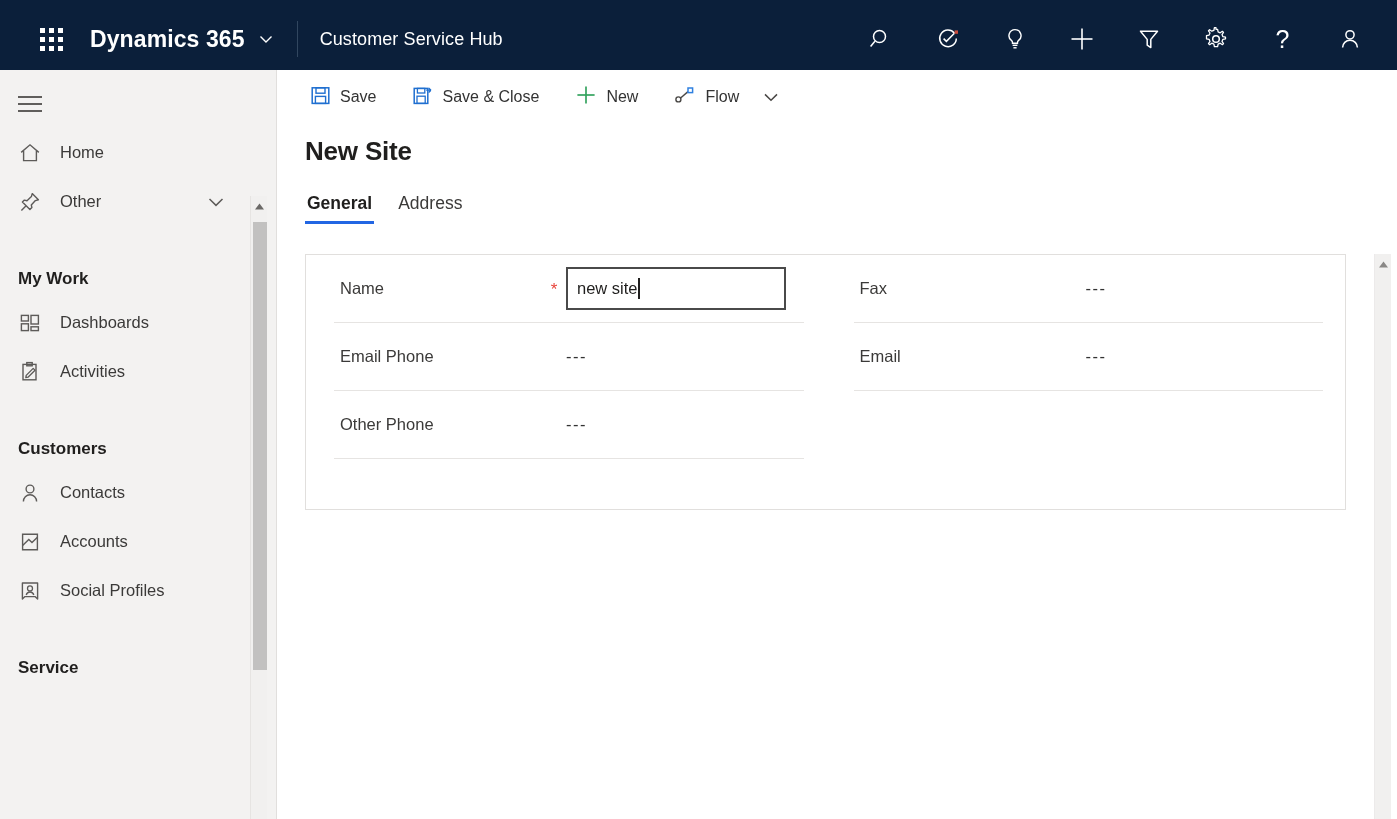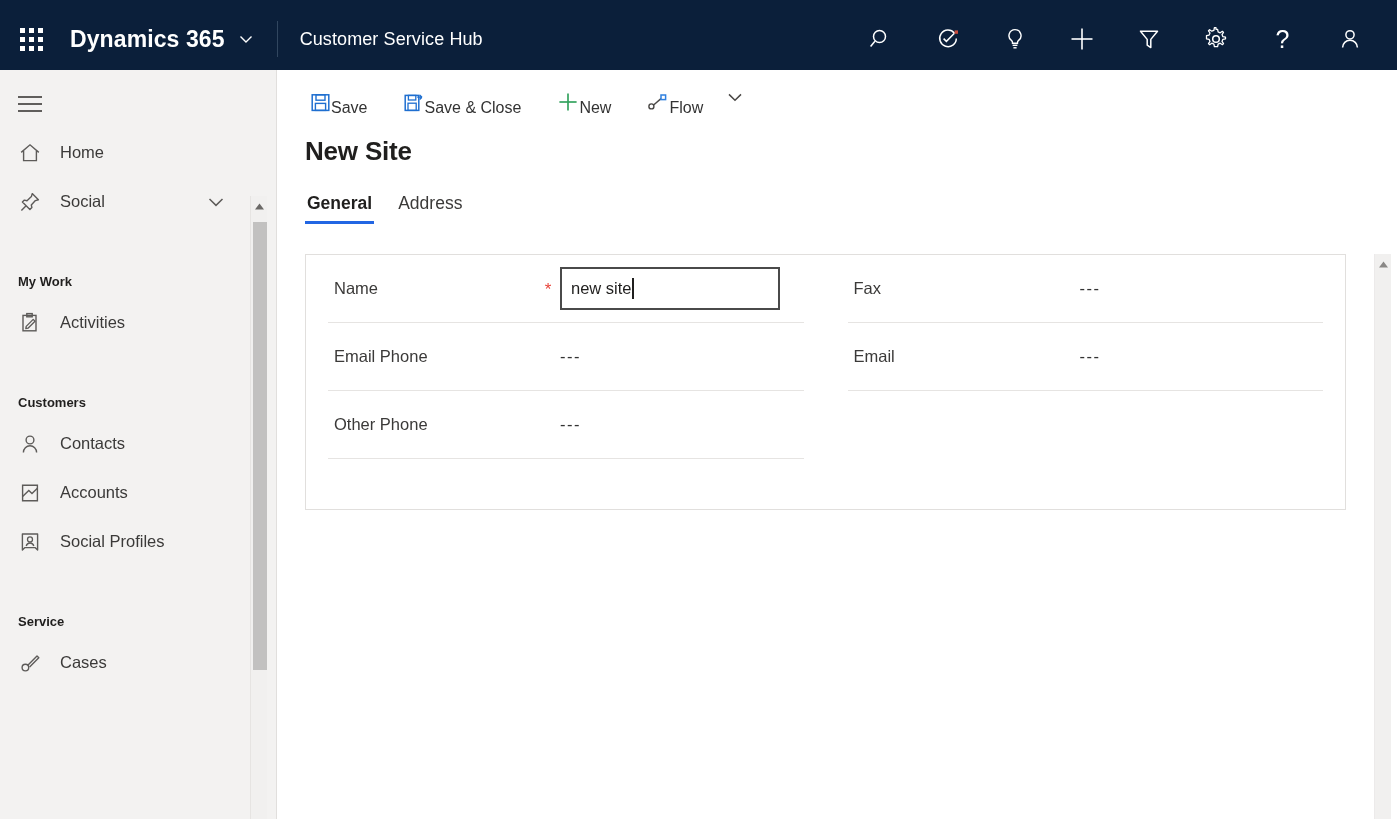--- a/index.html
+++ b/index.html
@@ -24,20 +24,21 @@
   
   .topbar {
     position: absolute;
     top: 0; left: 0;
     width: 1397px;
     height: 78px;
     background: #0b1f3a;
     display: flex;
     align-items: center;
     color: #ffffff;
+    padding-left: 20px;
   }
   .waffle {
     width: 62px;
     height: 70px;
     display: flex;
     align-items: center;
     justify-content: center;
     cursor: pointer;
   }
   .waffle-grid {
@@ -109,21 +110,22 @@
     width: 1120px;
     height: 55px;
     background: #ffffff;
     display: flex;
     align-items: center;
     padding-left: 22px;
     border-bottom: 1px solid #e8e8e8;
   }
   .cmd-btn {
     display: flex;
-    align-items: flex-end;
+    align-items: center;
+    gap: 9px;
     height: 40px;
     padding: 0 11px;
     cursor: pointer;
     font-size: 16px;
     color: #333333;
     white-space: nowrap;
   }
   .cmd-btn .cmd-label { font-size: 16px; color: #333; }
   .cmd-chevron {
     width: 34px; height: 40px;
@@ -188,21 +190,21 @@
     padding-left: 8px;
     white-space: nowrap;
   }
   .nav-expand {
     position: absolute;
     right: 28px;
     display: flex;
     align-items: center;
   }
   .nav-group {
-    font-size: 13px;
+    font-size: 17px;
     font-weight: bold;
     color: #201f1e;
     padding-left: 18px;
     height: 46px;
     display: flex;
     align-items: flex-end;
     padding-bottom: 9px;
   }
   .nav-spacer-sm { height: 26px; }
 
@@ -294,20 +296,21 @@
   .form-col {
     width: 50%;
     padding: 0 22px;
   }
   .form-row {
     height: 68px;
     display: flex;
     align-items: center;
     border-bottom: 1px solid #e6e4e2;
     position: relative;
+    margin-left: 6px;
   }
   .form-row.no-line { border-bottom: none; }
   .field-label {
     width: 208px;
     font-size: 16.5px;
     color: #3b3a39;
     flex-shrink: 0;
     padding-left: 6px;
   }
   .req-star {
@@ -477,32 +480,43 @@
       </div>
 
 
       <div class="nav-item">
         <span class="nav-icon">
           <svg width="24" height="24" viewBox="0 0 24 24">
             <path d="M14.2 3.6 L20.4 9.8 L17.4 10.6 L13.3 15 L13.9 17.6 L11.9 19.6 L4.4 12.1 L6.4 10.1 L9 10.7 L13.4 6.6 Z" fill="none" stroke="#5d5b59" stroke-width="1.4" stroke-linejoin="round"></path>
             <line x1="7.9" y1="16.1" x2="3.4" y2="20.6" stroke="#5d5b59" stroke-width="1.4"></line>
           </svg>
         </span>
-        <span class="nav-label">Social</span>
+        <span class="nav-label">Other</span>
         <span class="nav-expand">
           <svg width="22" height="22" viewBox="0 0 22 22">
               <path d="M4.5 8 L11 14.4 L17.5 8" fill="none" stroke="#5d5b59" stroke-width="1.5"></path>
             </svg>
         </span>
       </div>
 
       <div class="nav-spacer-sm"></div>
 
       <div class="nav-group">My Work</div>
 
+      <div class="nav-item">
+        <span class="nav-icon">
+          <svg width="24" height="24" viewBox="0 0 24 24">
+            <rect x="3.4" y="4.4" width="7" height="5.6" fill="none" stroke="#5d5b59" stroke-width="1.4"></rect>
+            <rect x="13" y="4.4" width="7.4" height="8.6" fill="none" stroke="#5d5b59" stroke-width="1.4"></rect>
+            <rect x="3.4" y="12.8" width="7" height="6.8" fill="none" stroke="#5d5b59" stroke-width="1.4"></rect>
+            <rect x="13" y="15.8" width="7.4" height="3.8" fill="none" stroke="#5d5b59" stroke-width="1.4"></rect>
+          </svg>
+        </span>
+        <span class="nav-label">Dashboards</span>
+      </div>
 
       <div class="nav-item">
         <span class="nav-icon">
           <svg width="24" height="24" viewBox="0 0 24 24">
             <rect x="5" y="4.4" width="13" height="15.4" fill="none" stroke="#5d5b59" stroke-width="1.4"></rect>
             <rect x="8.8" y="2.6" width="5.4" height="3.2" fill="none" stroke="#5d5b59" stroke-width="1.4"></rect>
             <path d="M8.2 15.4 L15.2 8.4 L17 10.2 L10 17.2 L7.8 17.6 Z" fill="none" stroke="#5d5b59" stroke-width="1.3" stroke-linejoin="round"></path>
           </svg>
         </span>
         <span class="nav-label">Activities</span>
@@ -540,29 +554,20 @@
             <path d="M8.2 16 a3.9 3.9 0 0 1 7.6 0" fill="none" stroke="#5d5b59" stroke-width="1.3"></path>
           </svg>
         </span>
         <span class="nav-label">Social Profiles</span>
       </div>
 
       <div class="nav-spacer-sm"></div>
 
       <div class="nav-group">Service</div>
 
-      <div class="nav-item">
-        <span class="nav-icon">
-          <svg width="24" height="24" viewBox="0 0 24 24">
-            <circle cx="7.4" cy="16.6" r="3.3" fill="none" stroke="#5d5b59" stroke-width="1.4"></circle>
-            <path d="M9.8 14.2 L19 5 L20.8 6.8 L11.6 16" fill="none" stroke="#5d5b59" stroke-width="1.4" stroke-linejoin="round"></path>
-          </svg>
-        </span>
-        <span class="nav-label">Cases</span>
-      </div>
 
     </div>
 
     <div class="sb-scroll">
       <div class="sb-arrow up">
         <svg width="11" height="9" viewBox="0 0 11 9">
             <path d="M5.5 1.6 L10 7.4 L1 7.4 Z" fill="#6b6967"></path>
           </svg>
       </div>
       <div class="sb-thumb"></div>

